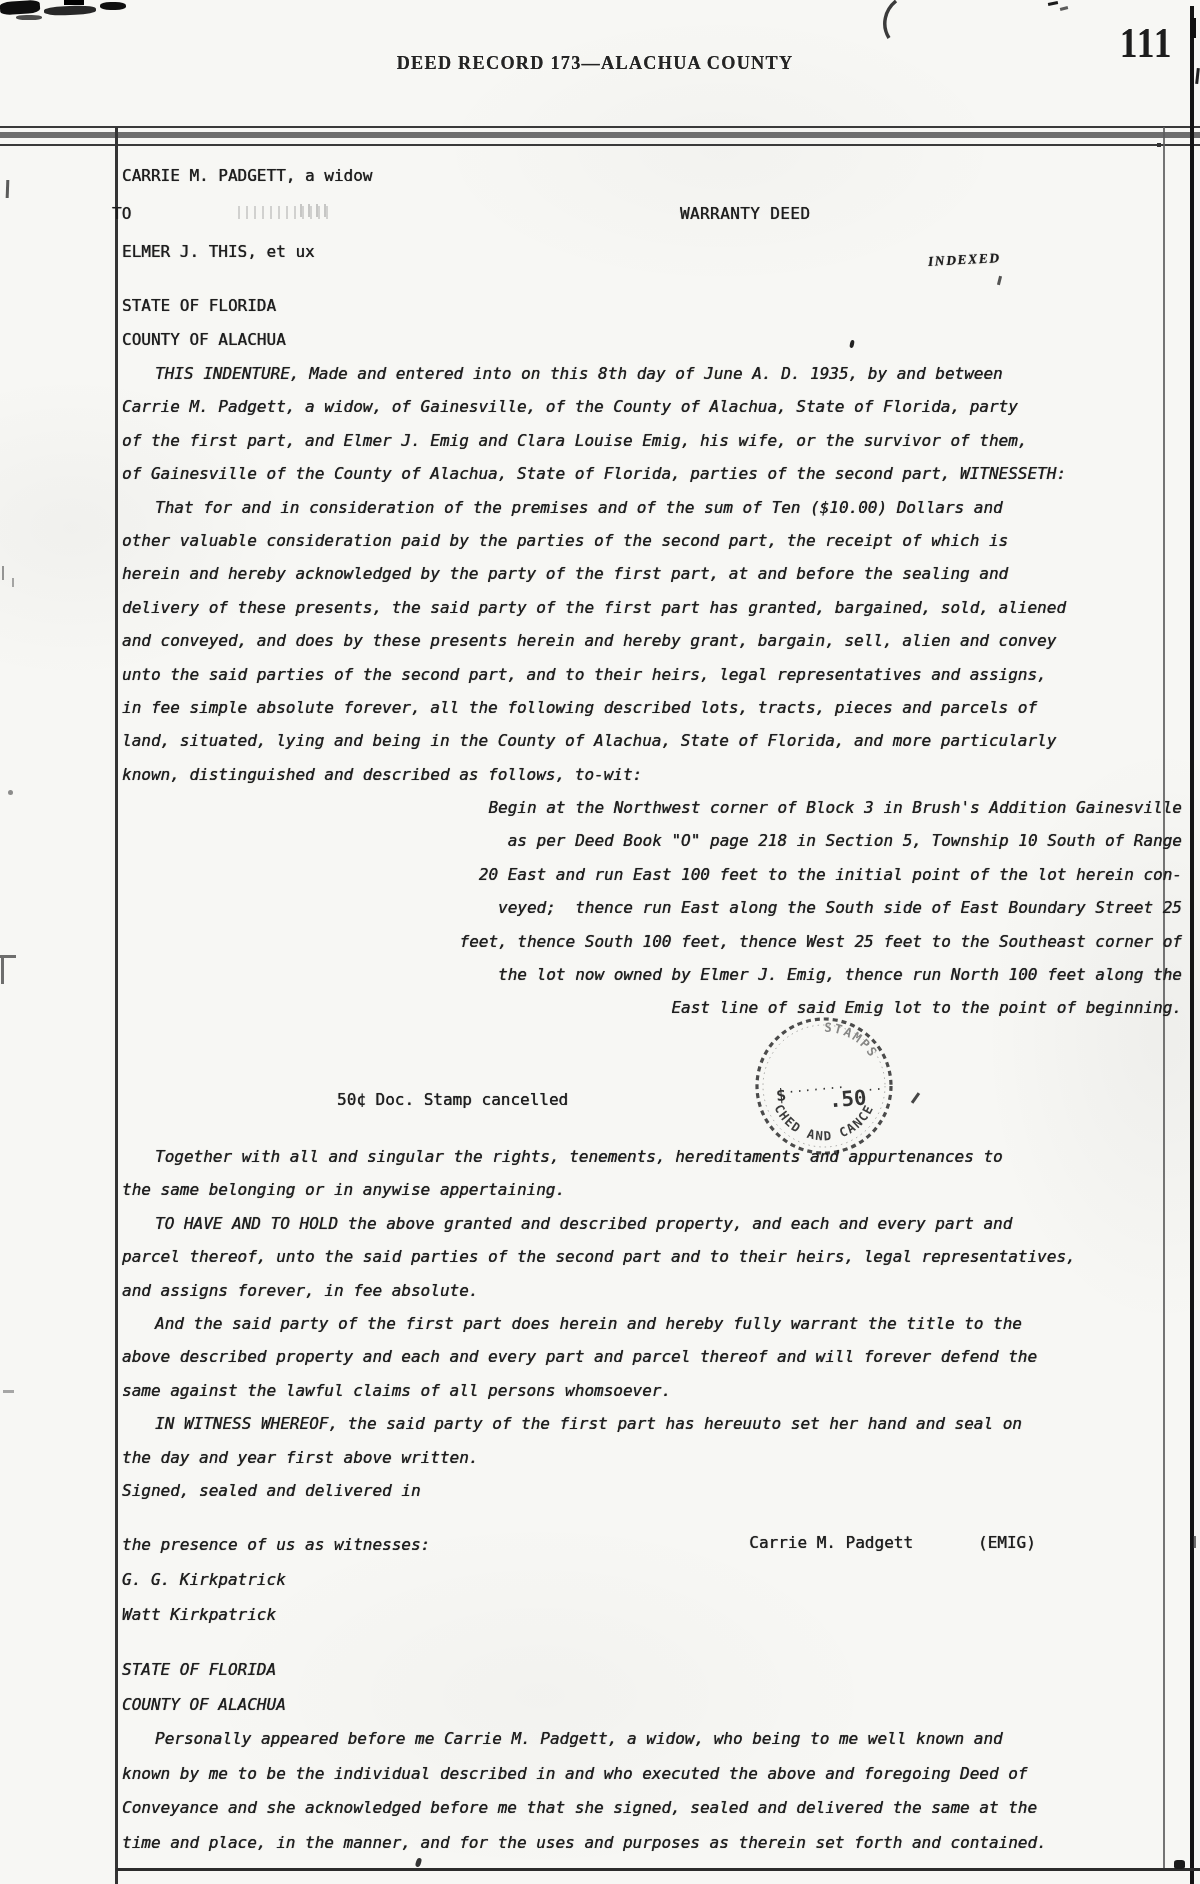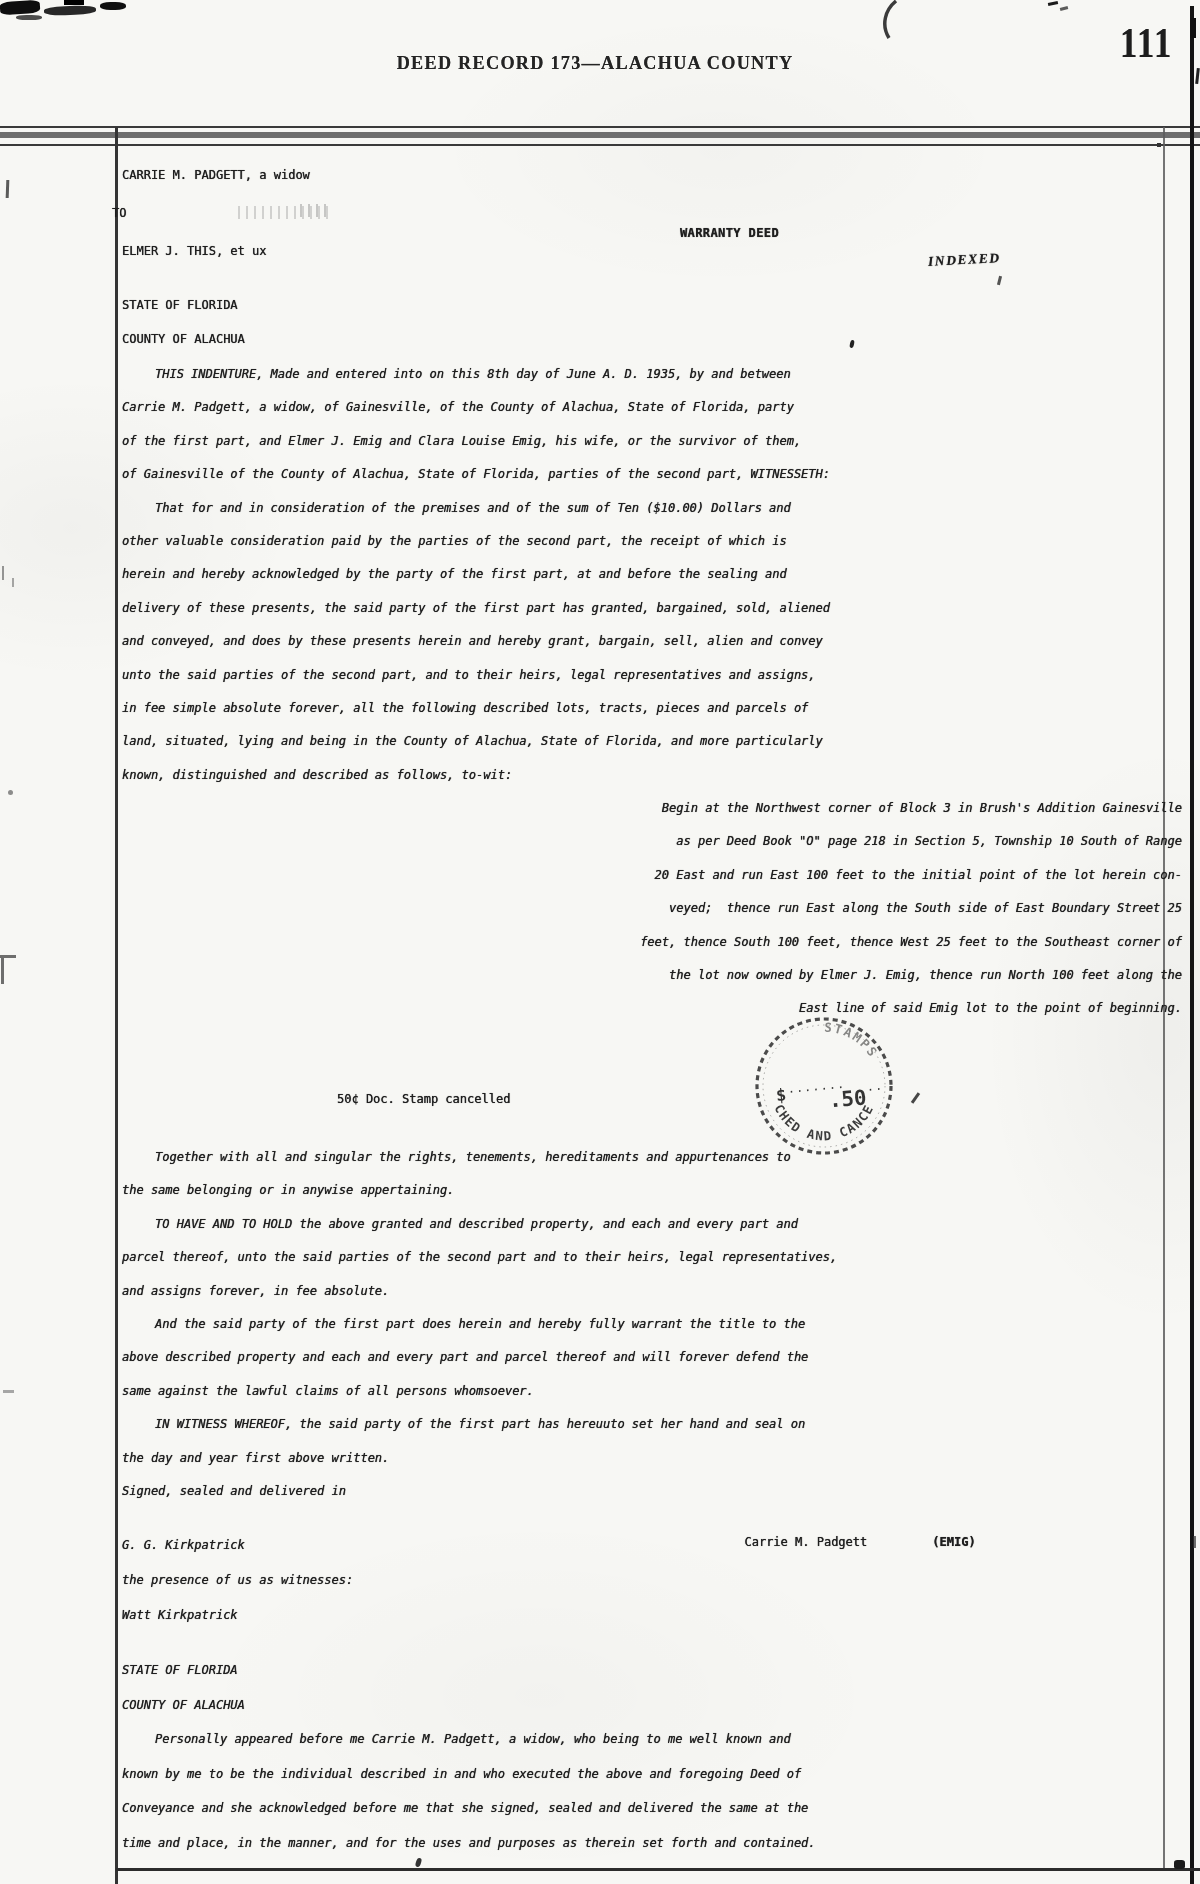--- a/index.html
+++ b/index.html
@@ -17,31 +17,31 @@
       radial-gradient(ellipse 500px 260px at 45% 90%, rgba(0,0,0,.02), transparent 70%),
       radial-gradient(ellipse 420px 200px at 60% 8%, rgba(0,0,0,.02), transparent 70%);
   }
   .abs{position:absolute;}
   
   .hrule{position:absolute;left:0;width:1200px;background:#3a3a3a;}
   .hrule.band{background:#6e6e6e;}
   .vrule{position:absolute;background:#343434;}
   
   .tw{
-    font-size:12px;line-height:19px;white-space:pre;
+    font-size:16px;line-height:19px;white-space:pre;
     text-shadow:0 0 .7px rgba(25,25,25,.85), .4px .4px 0 rgba(25,25,25,.3);
   }
   .tline{white-space:pre;}
   .sec{position:absolute;left:122px;width:1060px;}
   .sec .tline{height:33.4px;line-height:20px;font-style:italic;}
   .sec-witness .tline{height:35px;}
   .sec-notary .tline{height:34.6px;}
   .indent{padding-left:33px;}
   .desc{padding-left:96px;text-align:right;}
-  .bold{font-weight:bold;margin-top:20px;}
+  .bold{font-weight:normal;}
   
   .print-head{
     font-family:"Liberation Serif","DejaVu Serif",serif;
     font-weight:bold;font-size:19px;letter-spacing:1.3px;color:#242424;
     transform:scaleX(.96);white-space:nowrap;
     text-shadow:0 0 .5px rgba(0,0,0,.6);
   }
   .page-num{
     font-family:"Liberation Serif","DejaVu Serif",serif;
     font-size:42px;font-weight:600;color:#1d1d1d;letter-spacing:2px;
@@ -114,21 +114,21 @@
 </svg>
 
 <div class="artifact" style="left:914px;top:1092px;width:3px;height:12px;transform:rotate(35deg);opacity:.8;"></div>
 
 <div class="sec tw" style="top:1147px;"><div class="tline indent">Together with all and singular the rights, tenements, hereditaments and appurtenances to</div><div class="tline">the same belonging or in anywise appertaining.</div><div class="tline indent">TO HAVE AND TO HOLD the above granted and described property, and each and every part and</div><div class="tline">parcel thereof, unto the said parties of the second part and to their heirs, legal representatives,</div><div class="tline">and assigns forever, in fee absolute.</div><div class="tline indent">And the said party of the first part does herein and hereby fully warrant the title to the</div><div class="tline">above described property and each and every part and parcel thereof and will forever defend the</div><div class="tline">same against the lawful claims of all persons whomsoever.</div><div class="tline indent">IN WITNESS WHEREOF, the said party of the first part has hereuuto set her hand and seal on</div><div class="tline">the day and year first above written.</div><div class="tline">Signed, sealed and delivered in</div></div>
 
 <div class="abs tw" style="left:730px;top:1514px;">
   <span>Carrie M. Padgett</span><span style="display:inline-block;width:65px;"></span><span class="bold">(EMIG)</span>
 </div>
 
-<div class="sec sec-witness tw" style="top:1535px;"><div class="tline">G. G. Kirkpatrick</div><div class="tline">the presence of us as witnesses:</div><div class="tline">Watt Kirkpatrick</div></div>
+<div class="sec sec-witness tw" style="top:1535px;"><div class="tline">the presence of us as witnesses:</div><div class="tline">G. G. Kirkpatrick</div><div class="tline">Watt Kirkpatrick</div></div>
 
 <div class="sec sec-notary tw" style="top:1660px;"><div class="tline">STATE OF FLORIDA</div><div class="tline">COUNTY OF ALACHUA</div><div class="tline indent">Personally appeared before me Carrie M. Padgett, a widow, who being to me well known and</div><div class="tline">known by me to be the individual described in and who executed the above and foregoing Deed of</div><div class="tline">Conveyance and she acknowledged before me that she signed, sealed and delivered the same at the</div><div class="tline">time and place, in the manner, and for the uses and purposes as therein set forth and contained.</div></div>
 
 <div class="artifact" style="left:0;top:1px;width:40px;height:13px;border-radius:30%;transform:rotate(-4deg);background:#0e0e0e;"></div>
 <div class="artifact" style="left:44px;top:6px;width:52px;height:9px;border-radius:40%;transform:rotate(-2deg);background:#161616;opacity:.92;"></div>
 <div class="artifact" style="left:100px;top:2px;width:26px;height:8px;border-radius:40%;background:#101010;"></div>
 <div class="artifact" style="left:16px;top:15px;width:26px;height:5px;border-radius:40%;opacity:.8;background:#222;"></div>
 <div class="artifact" style="left:64px;top:0;width:20px;height:5px;background:#000;"></div>
 
 <svg class="abs" style="left:870px;top:0;" width="60" height="44">

